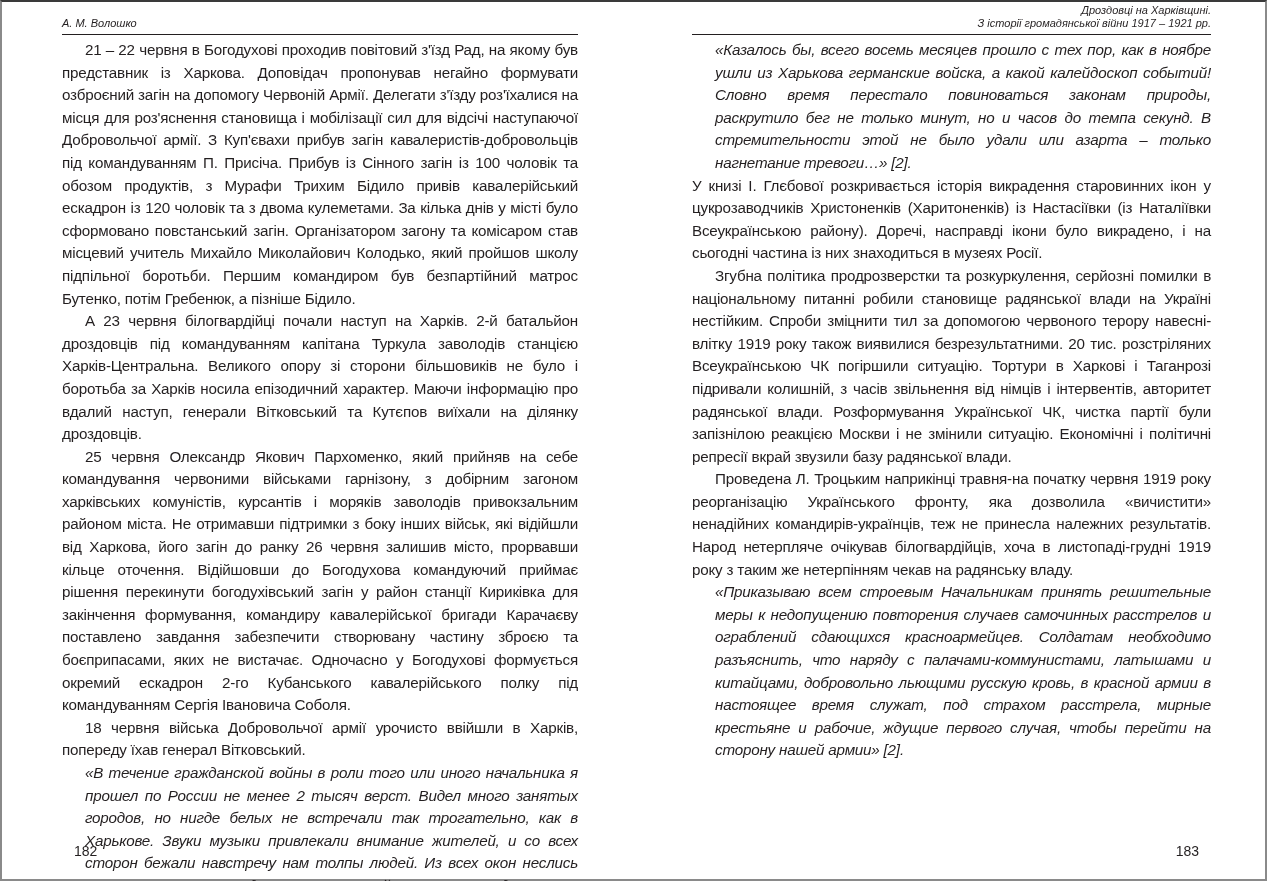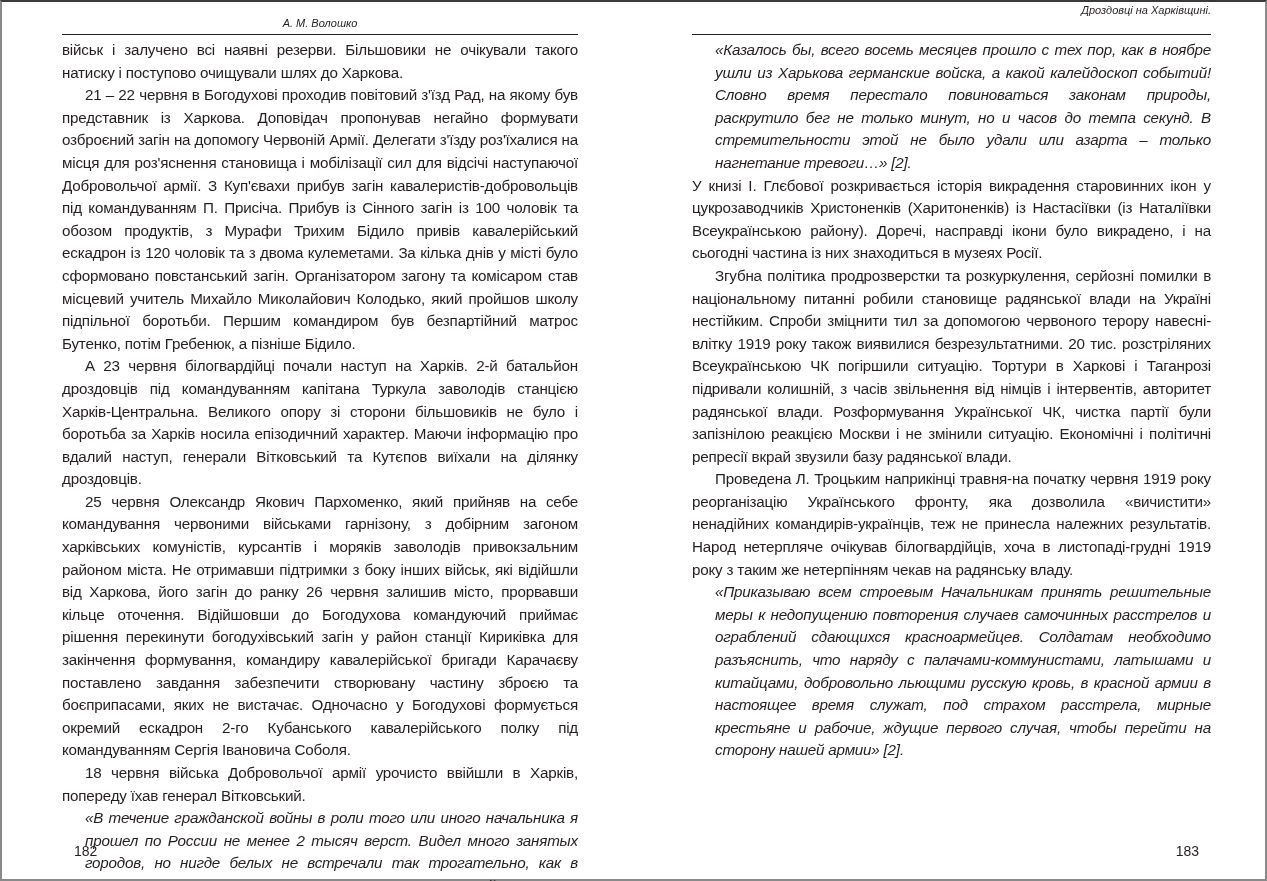--- a/index.html
+++ b/index.html
@@ -13,21 +13,21 @@
     border-right: 2px solid #8a8a8a; border-bottom: 2px solid #8a8a8a;
     background: #fff;
   }
   .page { position: absolute; top: 0; height: 658px; }
   .page.left { left: 62px; width: 516px; }
   .page.right { left: 692px; width: 519px; }
   .running-head {
     position: absolute; top: 6px; left: 0; right: 0;
     font-style: italic; font-size: 11px; line-height: 13px; color: #231f20;
   }
-  .page.left .running-head { top: 17px; text-align: center; }
+  .page.left .running-head { top: 17px; text-align: left; }
   .page.right .running-head { top: 4px; text-align: right; }
   .head-rule {
     position: absolute; top: 34px; left: 0; right: 0; height: 0;
     border-top: 1.3px solid #231f20;
   }
   .body {
     position: absolute; top: 39px; left: 0; right: 0;
     font-size: 15.2px; line-height: 22.6px; text-align: justify;
     letter-spacing: -0.2px;
   }
@@ -42,33 +42,33 @@
 </style>
 </head>
 <body>
 
 <div class="frame"></div>
 
 <div class="page left">
   <div class="running-head">А. М. Волошко</div>
   <div class="head-rule"></div>
   <div class="body">
-    <p>військ і залучено всі наявні резерви. Більшовики не очікували такого натиску і поступово очищували шлях до Харкова.</p>
     <p class="indent">21 – 22 червня в Богодухові проходив повітовий з'їзд Рад, на якому був представник із Харкова. Доповідач пропонував негайно формувати озброєний загін на допомогу Червоній Армії. Делегати з'їзду роз'їхалися на місця для роз'яснення становища і мобілізації сил для відсічі наступаючої Добровольчої армії. З Куп'євахи прибув загін кавалеристів-добровольців під командуванням П. Присіча. Прибув із Сінного загін із 100 чоловік та обозом продуктів, з Мурафи Трихим Бідило привів кавалерійський ескадрон із 120 чоловік та з двома кулеметами. За кілька днів у місті було сформовано повстанський загін. Організатором загону та комісаром став місцевий учитель Михайло Миколайович Колодько, який пройшов школу підпільної боротьби. Першим командиром був безпартійний матрос Бутенко, потім Гребенюк, а пізніше Бідило.</p>
     <p class="indent">А 23 червня білогвардійці почали наступ на Харків. 2-й батальйон дроздовців під командуванням капітана Туркула заволодів станцією Харків-Центральна. Великого опору зі сторони більшовиків не було і боротьба за Харків носила епізодичний характер. Маючи інформацію про вдалий наступ, генерали Вітковський та Кутєпов виїхали на ділянку дроздовців.</p>
     <p class="indent">25 червня Олександр Якович Пархоменко, який прийняв на себе командування червоними військами гарнізону, з добірним загоном харківських комуністів, курсантів і моряків заволодів привокзальним районом міста. Не отримавши підтримки з боку інших військ, які відійшли від Харкова, його загін до ранку 26 червня залишив місто, прорвавши кільце оточення. Відійшовши до Богодухова командуючий приймає рішення перекинути богодухівський загін у район станції Кириківка для закінчення формування, командиру кавалерійської бригади Карачаєву поставлено завдання забезпечити створювану частину зброєю та боєприпасами, яких не вистачає. Одночасно у Богодухові формується окремий ескадрон 2-го Кубанського кавалерійського полку під командуванням Сергія Івановича Соболя.</p>
     <p class="indent">18 червня війська Добровольчої армії урочисто ввійшли в Харків, попереду їхав генерал Вітковський.</p>
     <p class="quote">«В течение гражданской войны в роли того или иного начальника я прошел по России не менее 2 тысяч верст. Видел много занятых городов, но нигде белых не встречали так трогательно, как в Харькове. Звуки музыки привлекали внимание жителей, и со всех сторон бежали навстречу нам толпы людей. Из всех окон неслись приветствия. Отовсюду сыпались на войска цветы. Когда в конце длинной Екатеринославской улицы я обернулся назад, то увидел сплошной колыхающийся цветник. У каждого на штыке, на фуражке, под погонами, в руках были цветы. В те минуты так остро чувствовалось, что мы действительно явились спасителями и освободителями для всех этих плачущих и смеющихся людей...» [9] –</p>
   </div>
   <div class="folio">182</div>
 </div>
 
 <div class="page right">
   <div class="running-head">
     <div>Дроздовці на Харківщині.</div>
+    <div>З історії громадянської війни 1917 – 1921 рр.</div>
   </div>
   <div class="head-rule"></div>
   <div class="body">
     <p class="quote">«Казалось бы, всего восемь месяцев прошло с тех пор, как в ноябре ушли из Харькова германские войска, а какой калейдоскоп событий! Словно время перестало повиноваться законам природы, раскрутило бег не только минут, но и часов до темпа секунд. В стремительности этой не было удали или азарта – только нагнетание тревоги…» [2].</p>
     <p>У книзі І. Глєбової розкривається історія викрадення старовинних ікон у цукрозаводчиків Христоненків (Харитоненків) із Настасіївки (із Наталіївки Всеукраїнською району). Доречі, насправді ікони було викрадено, і на сьогодні частина із них знаходиться в музеях Росії.</p>
     <p class="indent">Згубна політика продрозверстки та розкуркулення, серйозні помилки в національному питанні робили становище радянської влади на Україні нестійким. Спроби зміцнити тил за допомогою червоного терору навесні-влітку 1919 року також виявилися безрезультатними. 20 тис. розстріляних Всеукраїнською ЧК погіршили ситуацію. Тортури в Харкові і Таганрозі підривали колишній, з часів звільнення від німців і інтервентів, авторитет радянської влади. Розформування Української ЧК, чистка партії були запізнілою реакцією Москви і не змінили ситуацію. Економічні і політичні репресії вкрай звузили базу радянської влади.</p>
     <p class="indent">Проведена Л. Троцьким наприкінці травня-на початку червня 1919 року реорганізацію Українського фронту, яка дозволила «вичистити» ненадійних командирів-українців, теж не принесла належних результатів. Народ нетерпляче очікував білогвардійців, хоча в листопаді-грудні 1919 року з таким же нетерпінням чекав на радянську владу.</p>
     <p class="quote">«Приказываю всем строевым Начальникам принять решительные меры к недопущению повторения случаев самочинных расстрелов и ограблений сдающихся красноармейцев. Солдатам необходимо разъяснить, что наряду с палачами-коммунистами, латышами и китайцами, добровольно льющими русскую кровь, в красной армии в настоящее время служат, под страхом расстрела, мирные крестьяне и рабочие, ждущие первого случая, чтобы перейти на сторону нашей армии» [2].</p>
 
   </div>

